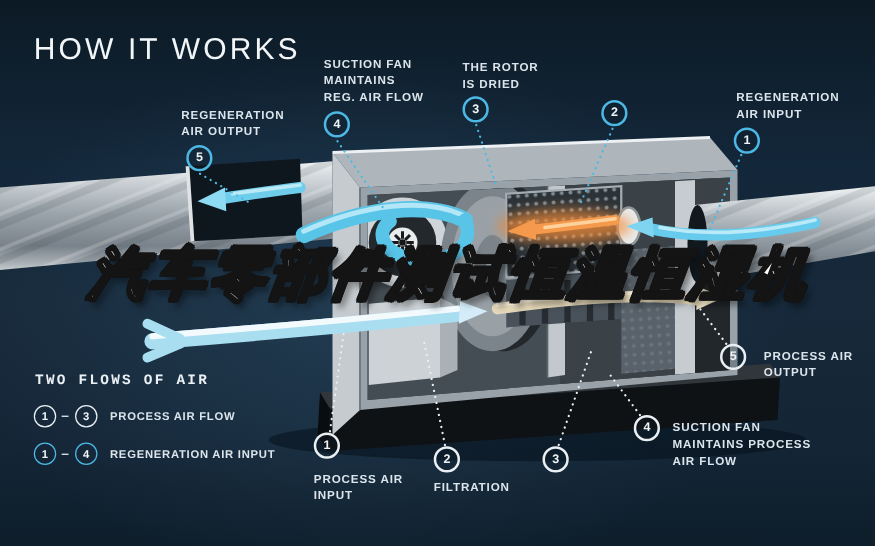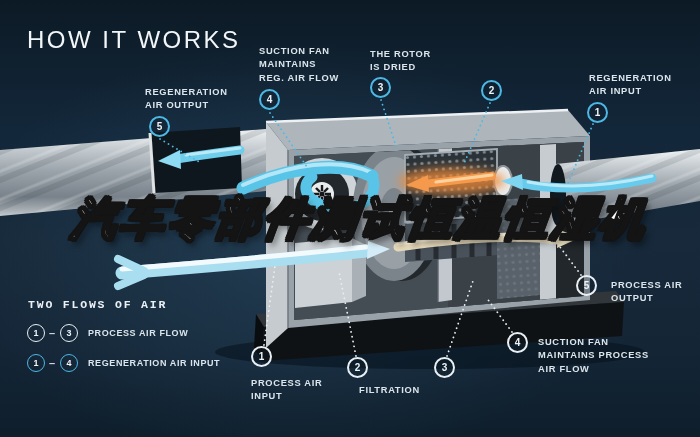--- a/index.html
+++ b/index.html
@@ -247,21 +247,21 @@
 
   <div class="co-label" style="left:589px;top:72px;">REGENERATION
 AIR INPUT</div>
   <div class="co-circle regen" style="left:587px;top:102px;">1</div>
 
   <div class="co-circle" style="left:251px;top:346px;">1</div>
   <div class="co-label" style="left:251px;top:377px;">PROCESS AIR
 INPUT</div>
 
   <div class="co-circle" style="left:347px;top:357px;">2</div>
-  <div class="co-label" style="left:347px;top:384px;margin-left:12px;">FILTRATION</div>
+  <div class="co-label" style="left:347px;top:384px;">FILTRATION</div>
 
   <div class="co-circle" style="left:434px;top:357px;">3</div>
 
   <div class="co-circle" style="left:507px;top:332px;">4</div>
   <div class="co-label" style="left:538px;top:336px;">SUCTION FAN
 MAINTAINS PROCESS
 AIR FLOW</div>
 
   <div class="co-circle" style="left:576px;top:275px;">5</div>
   <div class="co-label" style="left:611px;top:279px;">PROCESS AIR

